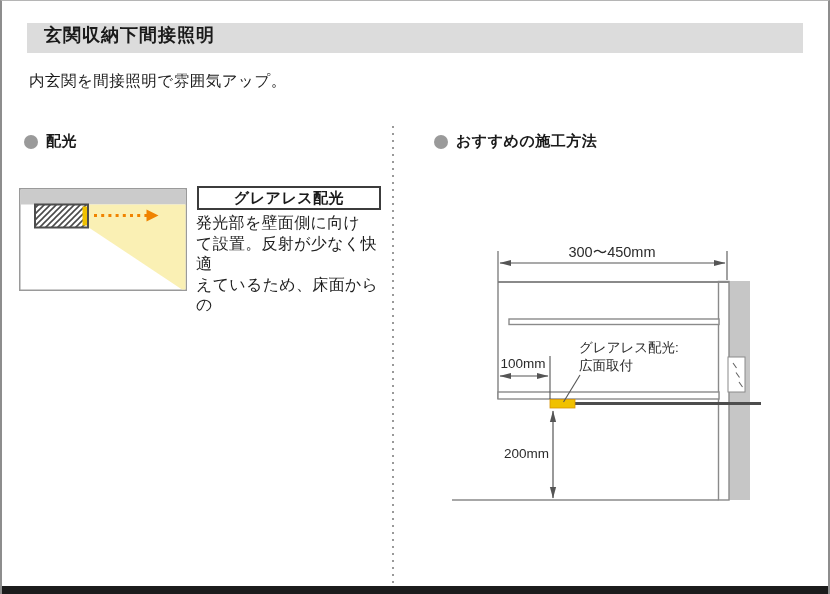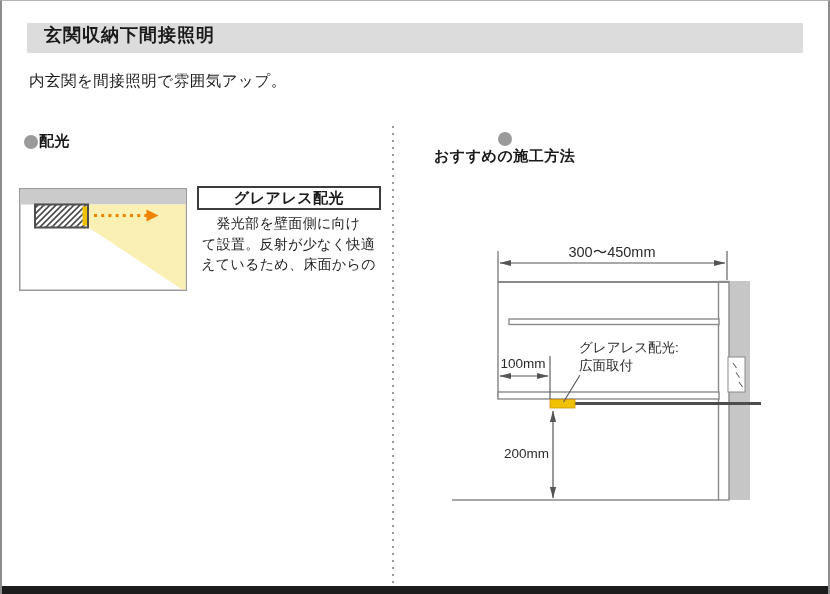--- a/index.html
+++ b/index.html
@@ -23,29 +23,29 @@
     padding:0 9px 0 17px;
   }
   .header-title { font-size:18px; font-weight:bold; letter-spacing:1px; }
   .header-type  { font-size:13px; letter-spacing:0.5px; }
   .subtitle {
     position:absolute; left:27px; top:70px;
     font-size:15.5px; font-weight:normal; letter-spacing:0.5px;
   }
   
   .sec-heading {
-    position:absolute; display:flex; align-items:center; gap:1px;
+    position:absolute; display:flex; align-items:center; gap:8px;
     font-size:15px; font-weight:bold; letter-spacing:0.5px;
   }
   .sec-heading .bullet {
     width:14px; height:14px; border-radius:50%;
     background:#9a9a9a; flex:0 0 auto;
   }
   #heading-left  { left:22px;  top:131px; }
-  #heading-right { left:432px; top:131px;flex-direction:column; }
+  #heading-right { left:432px; top:131px; }
   
   .divider {
     position:absolute; left:390px; top:125px; width:2px; height:457px;
     background:repeating-linear-gradient(to bottom,#999 0 2px,transparent 2px 7px);
   }
   
   .footer-bar {
     position:absolute; left:-2px; bottom:0; width:830px; height:8px;
     background:#1c1c1c;
   }
@@ -54,21 +54,21 @@
   
   .callout-box {
     position:absolute; left:195px; top:185px; width:184px; height:24px;
     border:2px solid #3c3c3c;
     display:flex; align-items:center; justify-content:center;
     font-size:15px; font-weight:bold; letter-spacing:0.5px;
     background:#fff;
   }
   .callout-text {
     position:absolute; left:194px; top:212px; width:185px;
-    font-size:14px; line-height:20.5px; letter-spacing:0.3px; color:#1e1e1e;text-align:center;
+    font-size:16px; line-height:20.5px; letter-spacing:0.3px; color:#1e1e1e;
   }
   
   .install-svg { position:absolute; left:420px; top:235px; }
   svg text {
     font-family:"Liberation Sans","DejaVu Sans",sans-serif;
     fill:#2b2b2b;
   }
 </style>
 </head>
 <body>

